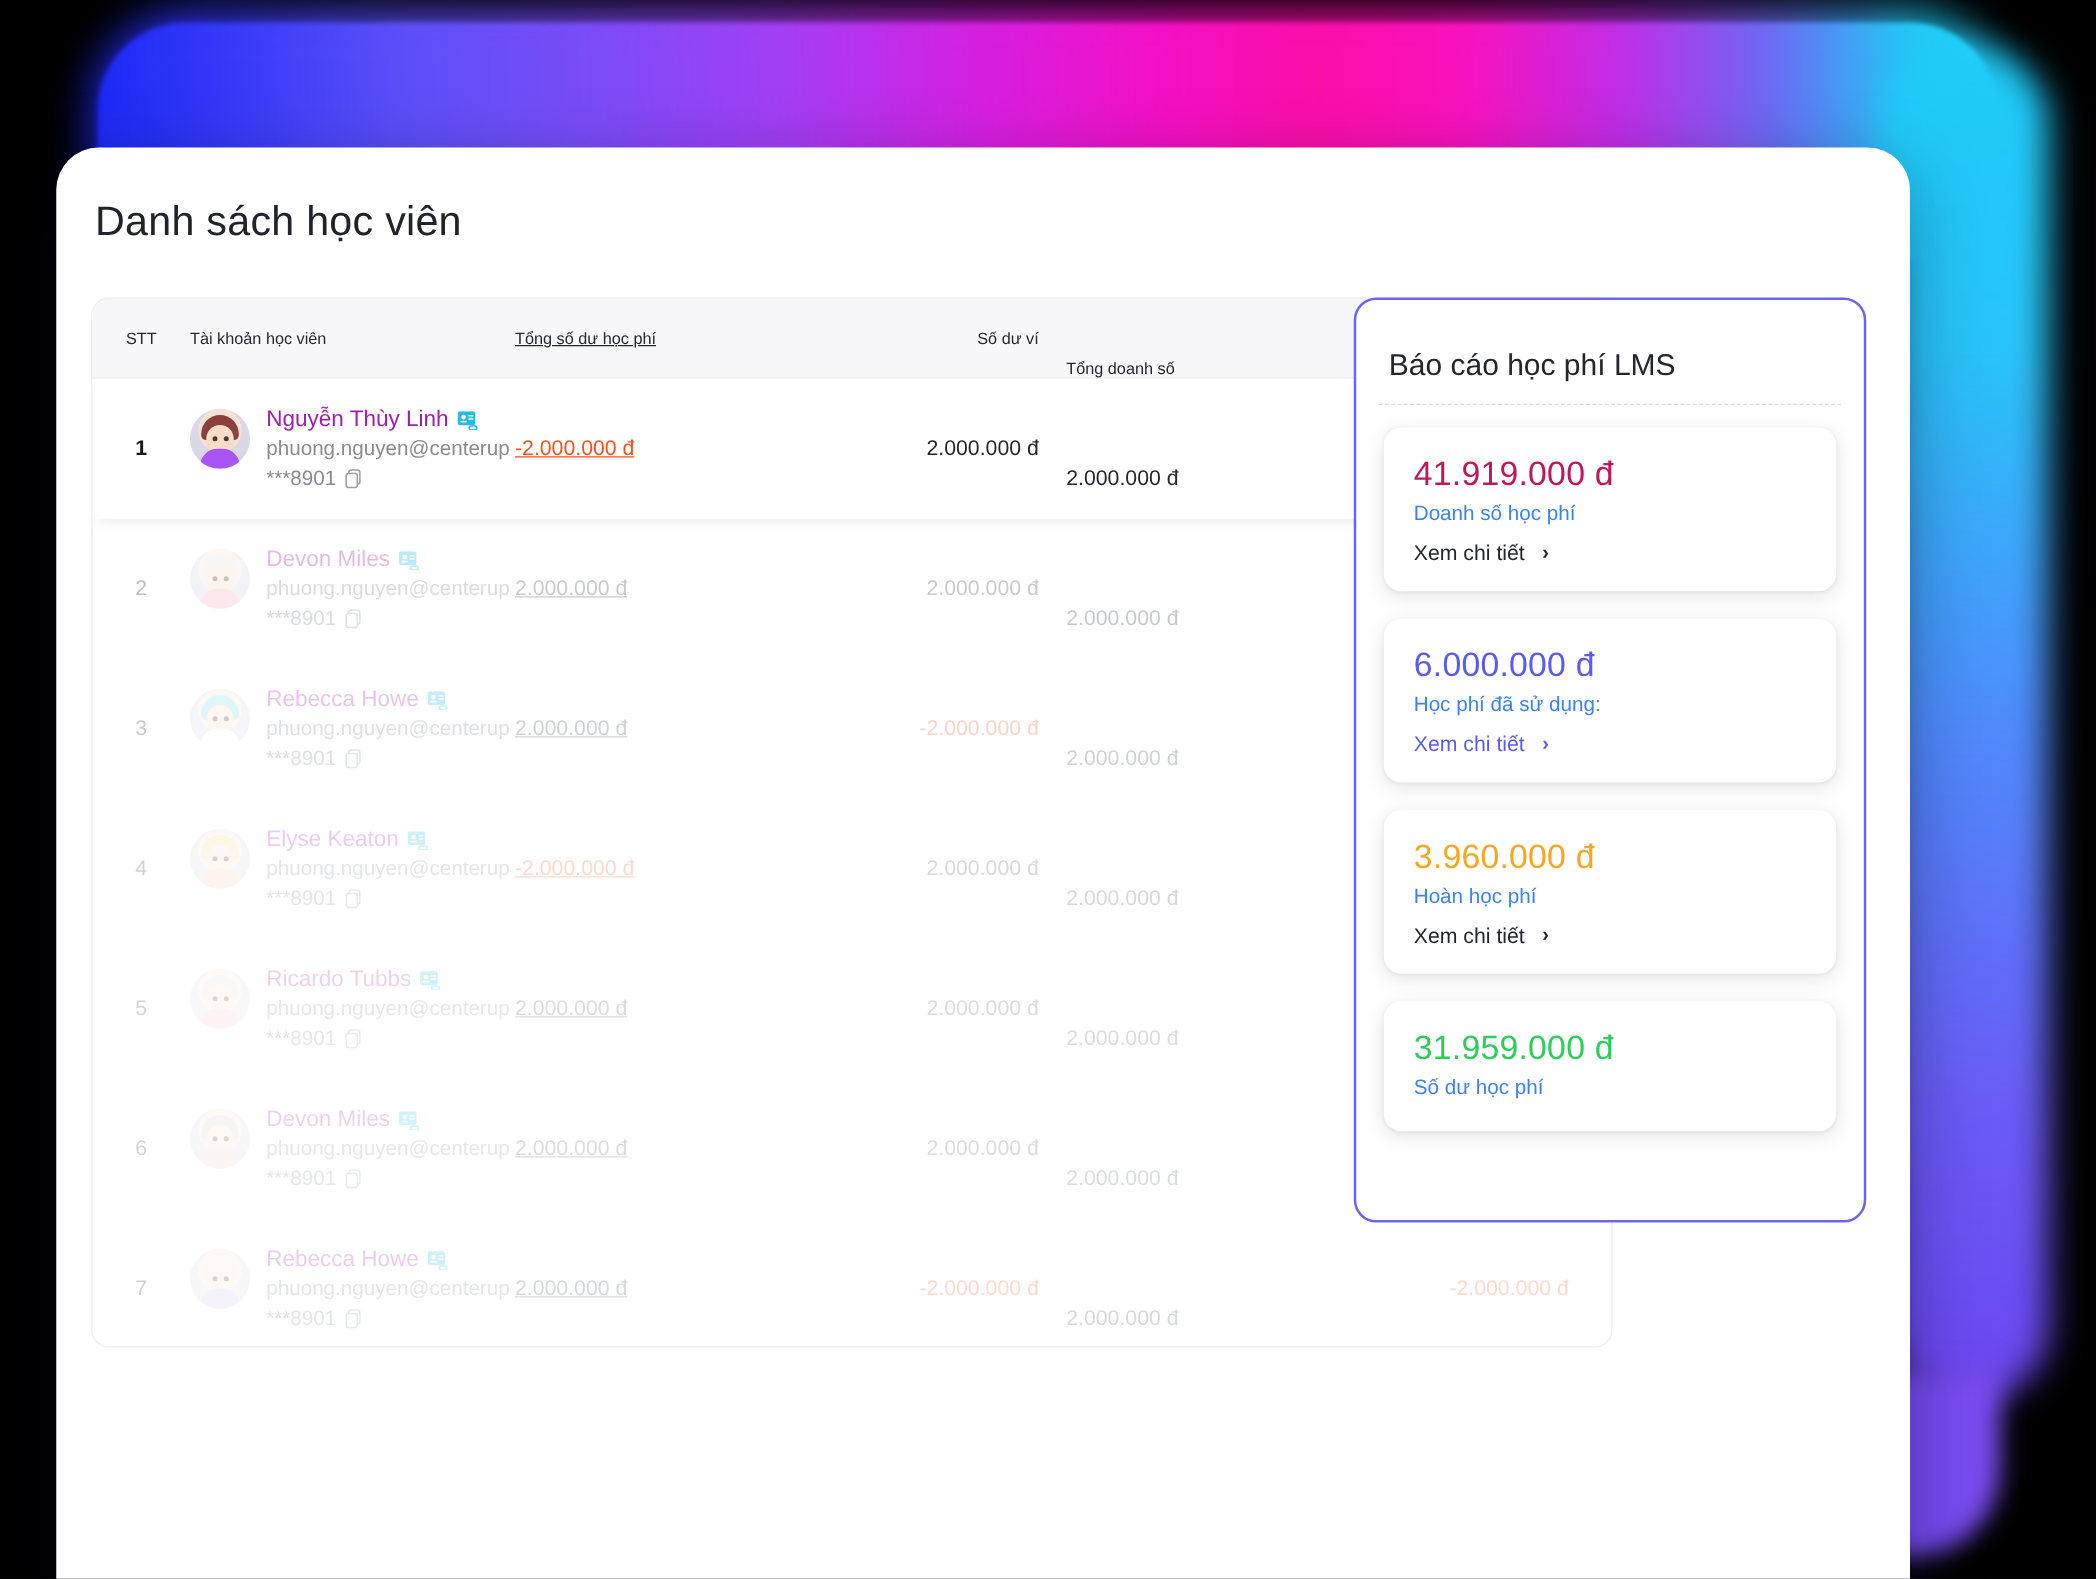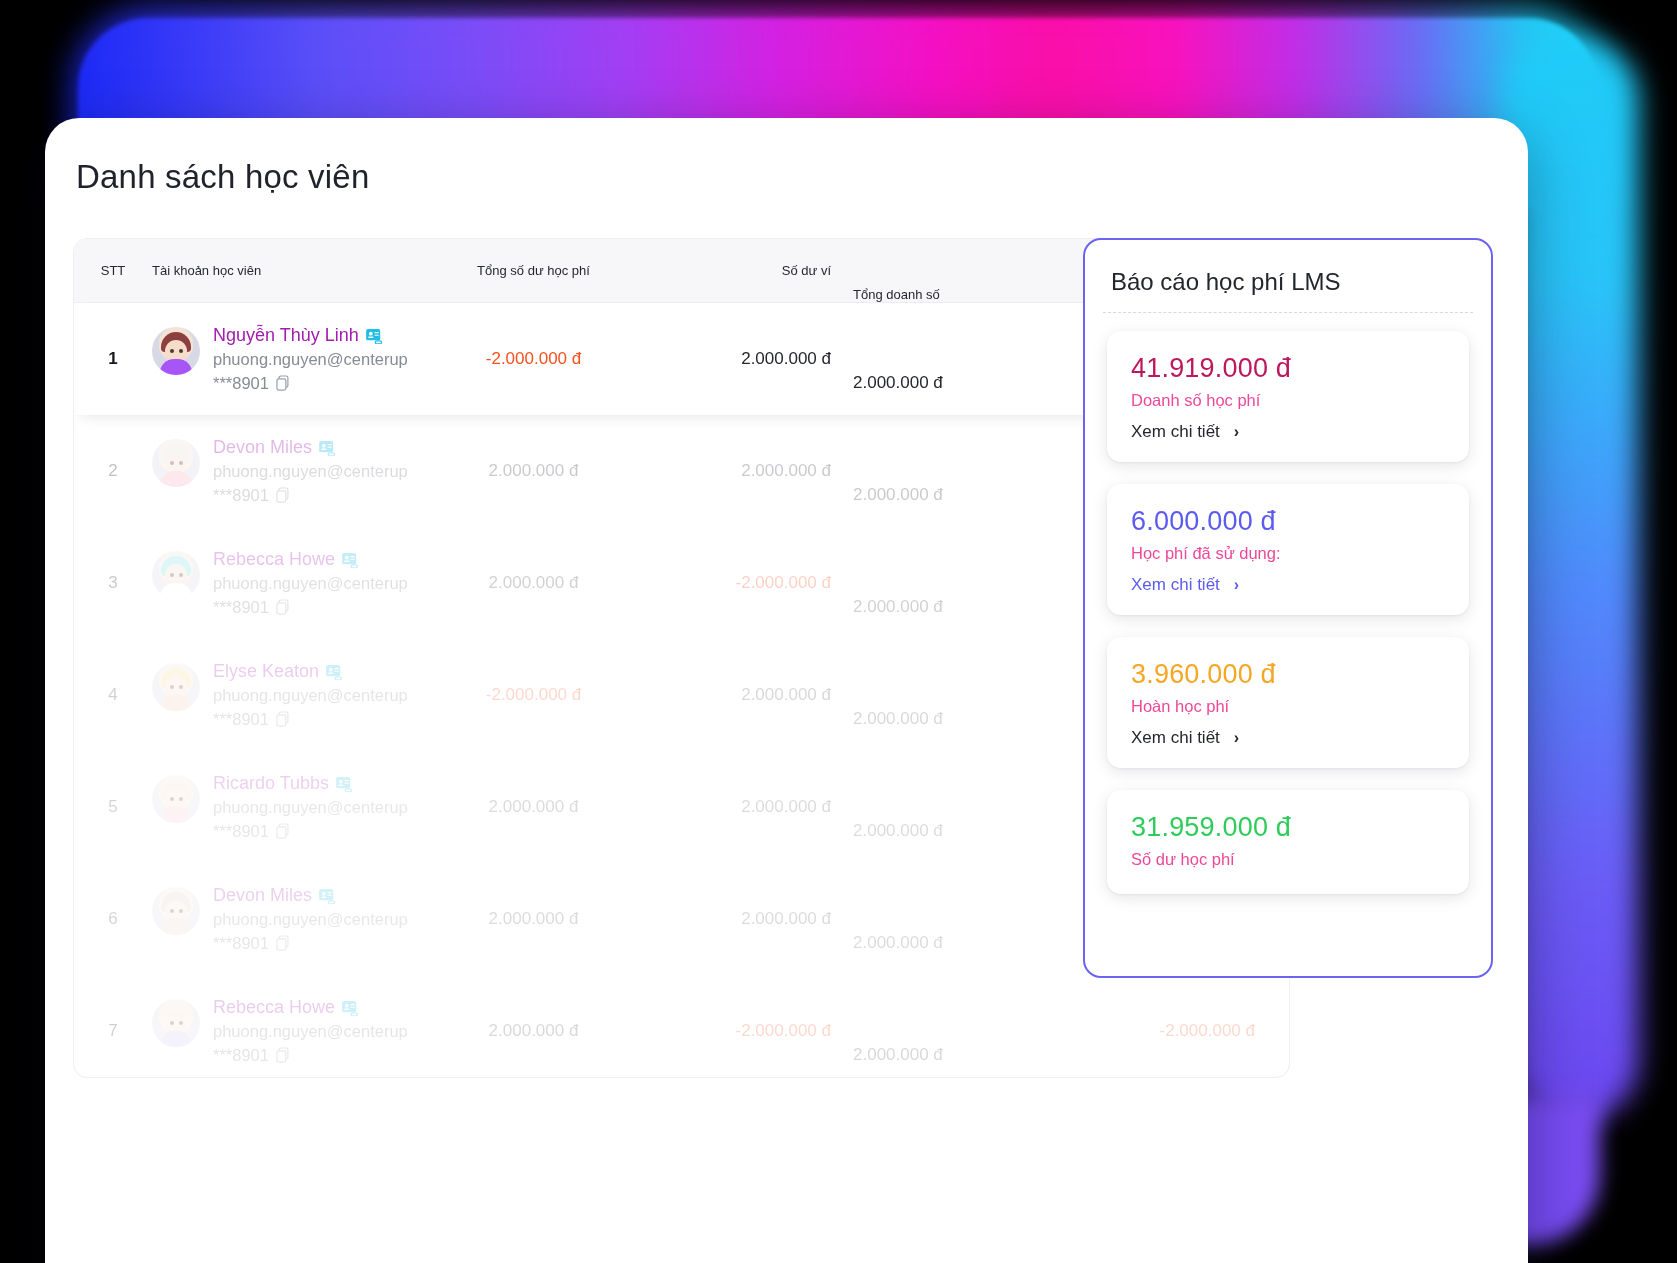--- a/index.html
+++ b/index.html
@@ -64,21 +64,21 @@
     overflow: hidden;
   }
   .thead {
     display: flex; align-items: center; height: 64px;
     background: #f7f7f9; border-bottom: 1px solid #eeeef2;
     color: #25282f; font-size: 13px;
   }
   .th { white-space: nowrap; }
   .c-stt   { width: 78px;  text-align: center; }
   .c-acct  { width: 260px; }
-  .c-fee   { width: 265px; text-align: center; padding-right: 22px; }
+  .c-fee   { width: 265px; text-align: left; padding-right: 22px; text-decoration: underline; }
   .c-wallet{ width: 170px; text-align: right; padding-right: 16px; }
   .c-rev   { width: 180px; text-align: left;  padding-left: 6px; margin-top: 48px; }
   .c-debt  { width: 250px; text-align: right; padding-right: 22px; }
 
   .thead .c-rev { text-align: left; }
   .row {
     display: flex; align-items: center; height: 112px;
     font-size: 17px; color: #4b5159; position: relative;
   }
   .row.first { height: 112px; background:#fff; box-shadow: 0 6px 14px -6px rgba(0,0,0,.12); z-index:2;}
@@ -116,30 +116,30 @@
   .fade-5 { opacity:.20; }
   .fade-6 { opacity:.20; }
   .fade-7 { opacity:.22; }
 
   
   .report {
     position: absolute; left: 1038px; top: 120px; width: 410px; height: 740px;
     background: #fff; border: 2px solid #6c63f5; border-radius: 18px;
     z-index: 6;
   }
-  .report-title { padding: 28px 26px 16px 26px; font-size: 24px; color:#23262d; }
+  .report-title { padding: 39px 26px 16px 26px; font-size: 24px; color:#23262d; }
   .report-sep { height:0; border-top: 1px dashed #d7d9e2; margin: 0 18px 18px 18px; }
   .cards { padding: 0 22px 22px 22px; display:flex; flex-direction:column; gap: 22px; }
   .stat {
     background:#fff; border-radius: 14px; padding: 22px 24px 20px 24px;
     box-shadow: 0 4px 16px rgba(20,20,50,.10), 0 1px 3px rgba(20,20,50,.06);
     min-height: 104px;
   }
   .stat-amt { font-size: 27px; letter-spacing:.2px; margin-bottom: 7px; }
-  .stat-lbl { font-size: 16.5px; color:#ec4899; }
+  .stat-lbl { font-size: 16.5px; color:#3b82f6; }
   .stat-link {
     margin-top: 12px; font-size: 17px; color:#23262d;
     display:flex; align-items:center; gap: 14px; cursor:pointer;
   }
   .stat-link.accent { color:#5b5bf0; }
   .chev { font-size: 16px; font-weight:700; }
 </style>
 </head>
 <body>
 

